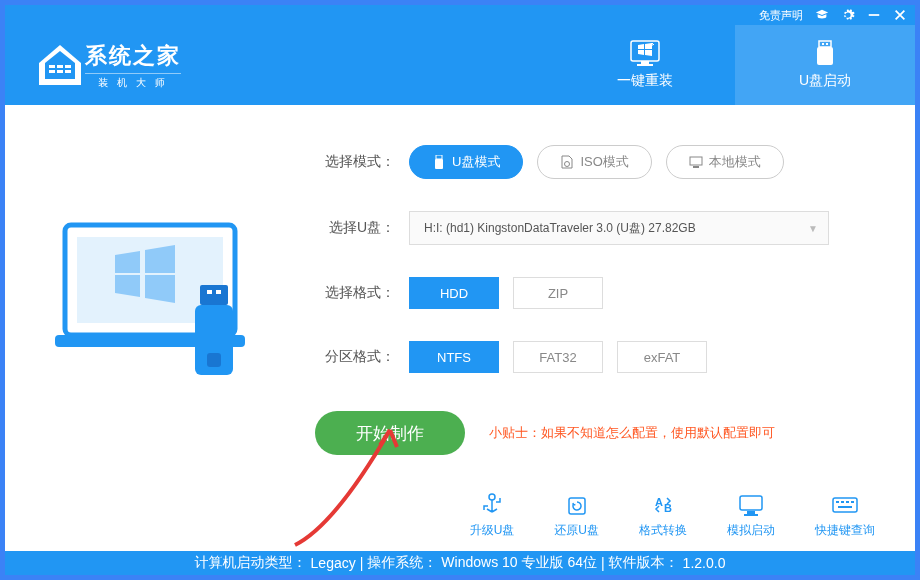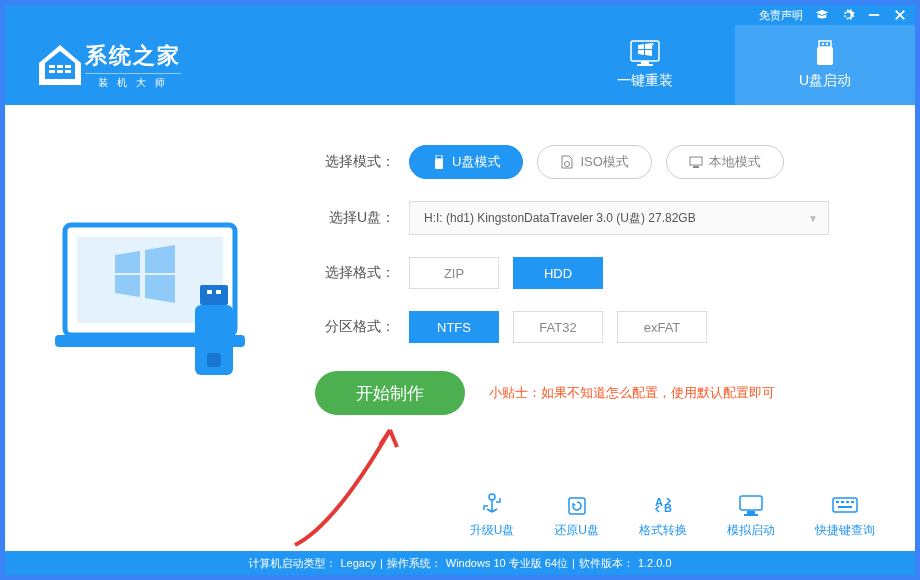--- a/index.html
+++ b/index.html
@@ -14,40 +14,40 @@
 .logo-text { display: flex; flex-direction: column; }
 .logo-title { font-size: 22px; font-weight: bold; letter-spacing: 2px; }
 .logo-sub { font-size: 10px; letter-spacing: 3px; border-top: 1px solid rgba(255,255,255,.5); padding-top: 2px; margin-top: 2px; text-align: center; }
 .tabs { display: flex; margin-left: auto; height: 100%; }
 .tab { width: 180px; display: flex; flex-direction: column; align-items: center; justify-content: center; gap: 6px; color: #fff; cursor: pointer; font-size: 14px; }
 .tab.active { background: #42a5f5; }
 .tab-icon { width: 30px; height: 26px; }
 .main { flex: 1; display: flex; padding: 40px 30px 10px 30px; gap: 20px; position: relative; }
 .illus { width: 260px; display: flex; align-items: flex-start; justify-content: center; padding-top: 60px; }
 .illus svg { width: 220px; height: 200px; }
-.form { flex: 1; display: flex; flex-direction: column; gap: 22px; }
+.form { flex: 1; display: flex; flex-direction: column; gap: 32px; }
 .row { display: flex; align-items: center; gap: 14px; }
 .row-label { width: 80px; text-align: right; color: #555; font-size: 14px; }
 .pill { height: 34px; padding: 8px 22px; border-radius: 17px; display: inline-flex; align-items: center; gap: 6px; font-size: 13px; cursor: pointer; border: 1px solid #ccc; color: #888; background: #fff; }
 .pill.active { background: #2196f3; color: #fff; border-color: #2196f3; }
 .pill-icon { width: 14px; height: 14px; }
 .select { flex: 1; max-width: 420px; height: 34px; border: 1px solid #ddd; display: flex; align-items: center; padding: 0 14px; font-size: 12px; color: #555; background: #fafafa; cursor: pointer; position: relative; }
 .select::after { content: "▼"; position: absolute; right: 10px; color: #bbb; font-size: 10px; }
 .opt { width: 90px; height: 32px; display: inline-flex; align-items: center; justify-content: center; font-size: 13px; cursor: pointer; border: 1px solid #ddd; color: #888; background: #fff; }
 .opt.active { background: #2196f3; color: #fff; border-color: #2196f3; }
 .start-row { display: flex; align-items: center; gap: 24px; margin-top: 6px; }
 .start-btn { width: 150px; height: 44px; border-radius: 22px; background: #4caf50; color: #fff; display: inline-flex; align-items: center; justify-content: center; font-size: 17px; cursor: pointer; border: none; }
 .tip { font-size: 13px; }
 .tip-label { color: #ff5722; }
 .tip-text { color: #ff5722; }
 .arrow { position: absolute; left: 280px; top: 300px; pointer-events: none; }
 .bottom-tools { display: flex; justify-content: flex-end; gap: 40px; padding: 12px 40px; }
 .tool { display: flex; flex-direction: column; align-items: center; gap: 4px; color: #2196f3; font-size: 12px; cursor: pointer; }
 .tool-icon { width: 28px; height: 26px; }
-.statusbar { height: 24px; background: #2196f3; color: #fff; font-size: 11px; display: flex; align-items: center; justify-content: center; gap: 4px; }
+.statusbar { height: 24px; background: #2196f3; color: #fff; font-size: 14px; display: flex; align-items: center; justify-content: center; gap: 4px; }
 </style>
 </head>
 <body>
 
 <div class="app">
   <div class="titlebar">
     <span class="titlebar-link">免责声明</span>
     <span class="wctrl">
         <svg viewBox="0 0 16 16">
           <path d="M8 2L1 5l7 3 7-3-7-3zM3 7v3c0 1 2 2 5 2s5-1 5-2V7l-5 2-5-2z" fill="#fff"></path>
@@ -151,22 +151,22 @@
         </span>
       </div>
 
       <div class="row">
         <span class="row-label">选择U盘：</span>
         <div class="select">H:I: (hd1) KingstonDataTraveler 3.0 (U盘) 27.82GB</div>
       </div>
 
       <div class="row">
         <span class="row-label">选择格式：</span>
+        <span class="opt active">HDD</span>
         <span class="opt">ZIP</span>
-        <span class="opt active">HDD</span>
       </div>
 
       <div class="row">
         <span class="row-label">分区格式：</span>
         <span class="opt active">NTFS</span>
         <span class="opt">FAT32</span>
         <span class="opt">exFAT</span>
       </div>
 
       <div class="start-row">

